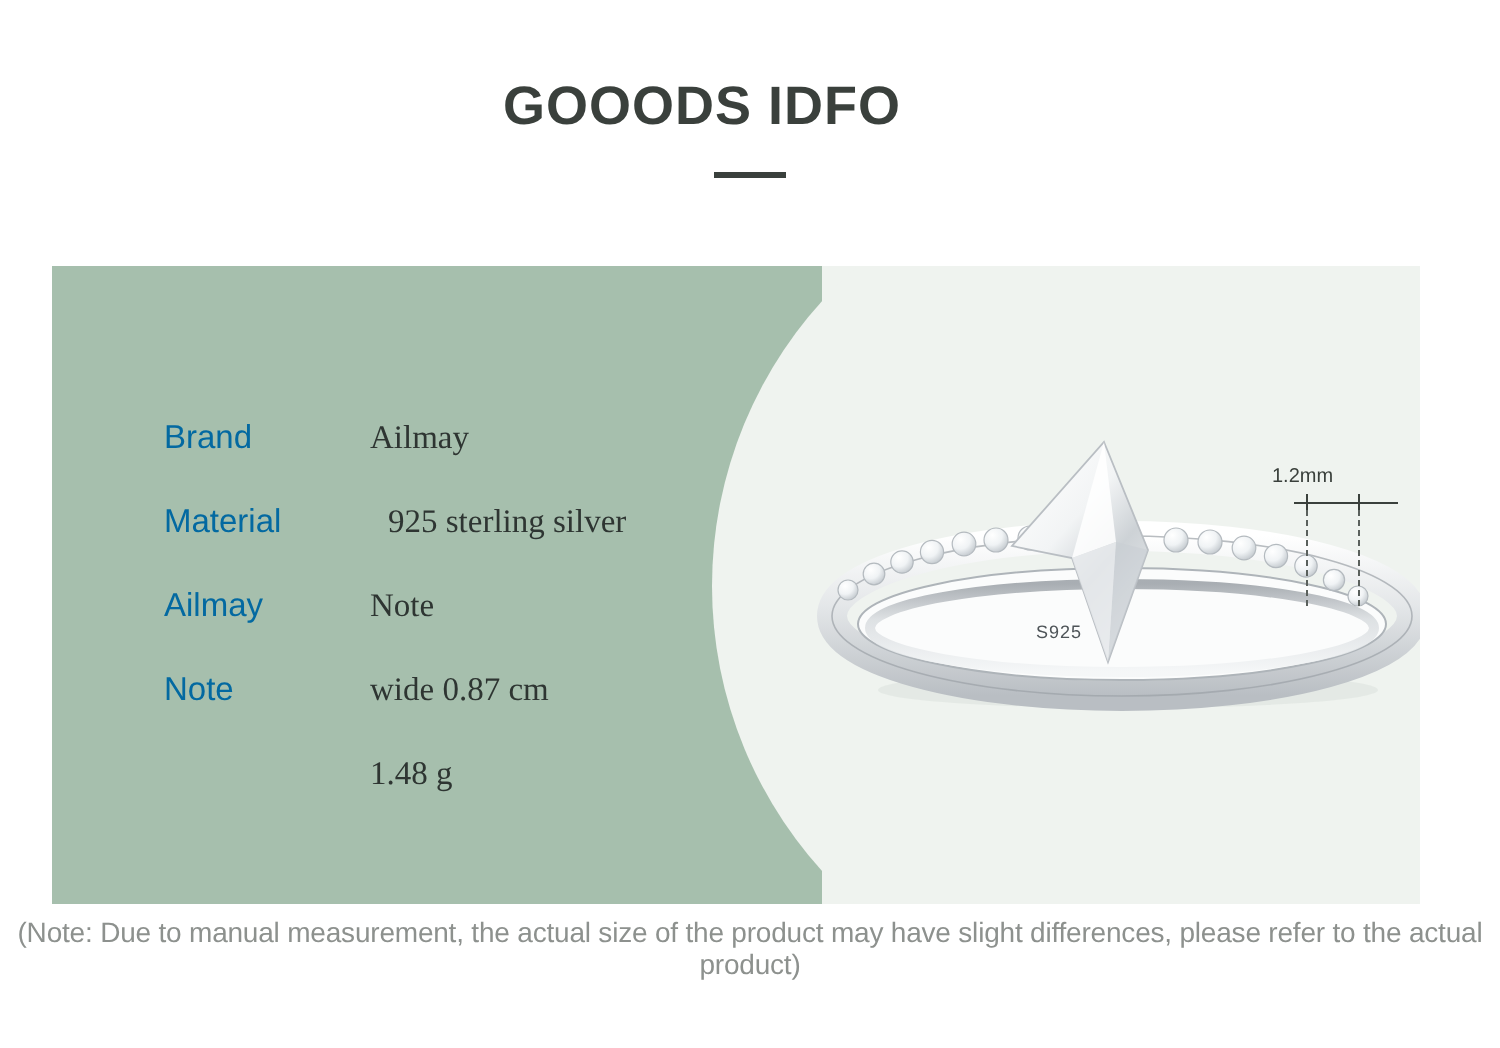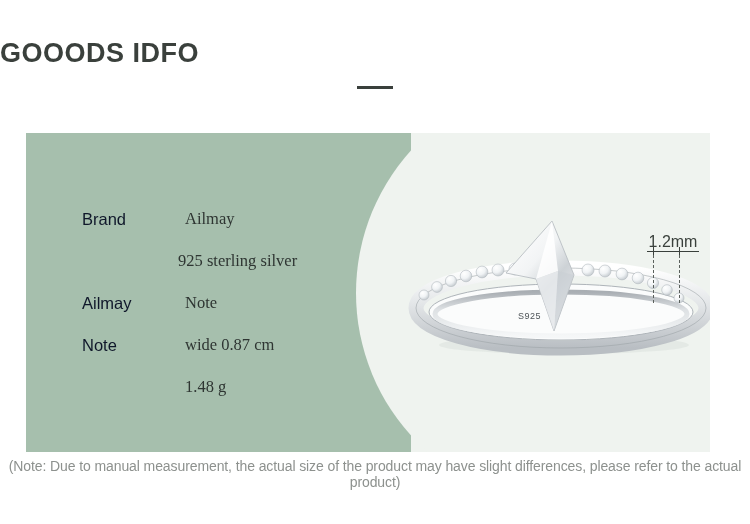--- a/index.html
+++ b/index.html
@@ -22,20 +22,21 @@
     top: 0;
     width: 750px;
     height: 133px;
     background: #ffffff;
   }
   .page-title {
     position: absolute;
     left: 0;
     top: 38px;
     width: 702px;
+    text-align: center;
     font-size: 27px;
     font-weight: bold;
     letter-spacing: 0.5px;
     color: #3a403c;
     font-family: "Liberation Sans", sans-serif;
   }
   .title-divider {
     position: absolute;
     left: 357px;
     top: 86px;
@@ -84,33 +85,33 @@
   .spec-row {
     position: relative;
     height: 42px;
     line-height: 42px;
   }
   .spec-label {
     position: absolute;
     left: 0;
     top: 0;
     font-size: 16.5px;
-    color: #0f172a;
+    color: #0369a1;
     white-space: nowrap;
   }
   .spec-value {
     position: absolute;
     left: 103px;
     top: 0;
     font-size: 16.5px;
     color: #2e3532;
     white-space: nowrap;
     font-family: Liberation Serif, serif;
   }
-  .spec-row.indent .spec-value { left: 96px; }
+  .spec-row.indent .spec-value { left: 112px; }
 
   
   .photo {
     position: absolute;
     left: 360px;
     top: 0;
     width: 324px;
     height: 319px;
   }
   .ring-svg {
@@ -125,22 +126,21 @@
     left: 250px;
     top: 100px;
     width: 74px;
     height: 72px;
   }
   .dim-label {
     position: absolute;
     left: 0;
     top: 0;
     width: 74px;
-    text-align: center;
-    font-size: 16px;
+    font-size: 10px;
     color: #3a403c;
     font-family: "Liberation Sans", sans-serif;
   }
   .dim-bar {
     position: absolute;
     left: 11px;
     top: 18px;
     width: 52px;
     height: 1px;
     background: #3a403c;
@@ -191,20 +191,21 @@
   <div class="card-circle"></div>
 
   <div class="spec-list">
 
     <div class="spec-row">
       <span class="spec-label">Brand</span>
       <span class="spec-value">Ailmay</span>
     </div>
 
     <div class="spec-row indent">
+      <span class="spec-label">Material</span>
       <span class="spec-value">925 sterling silver</span>
     </div>
 
     <div class="spec-row">
       <span class="spec-label">Ailmay</span>
       <span class="spec-value">Note</span>
     </div>
 
     <div class="spec-row">
       <span class="spec-label">Note</span>

